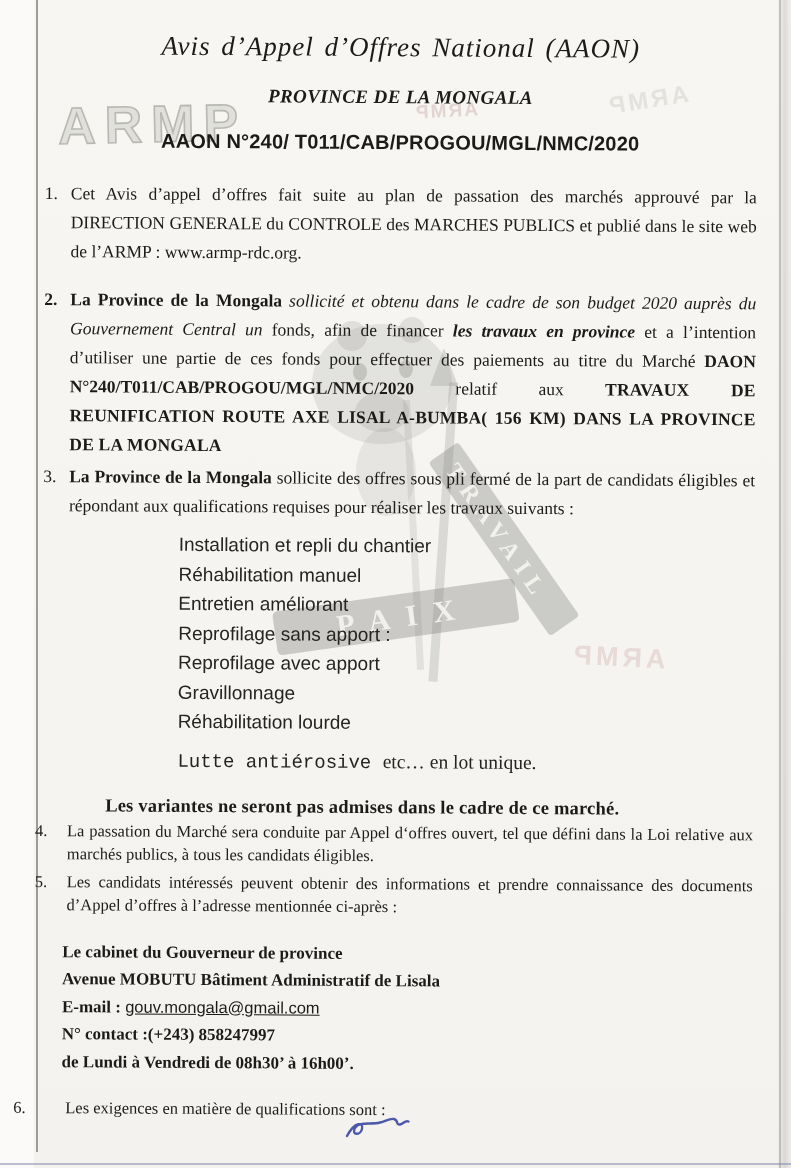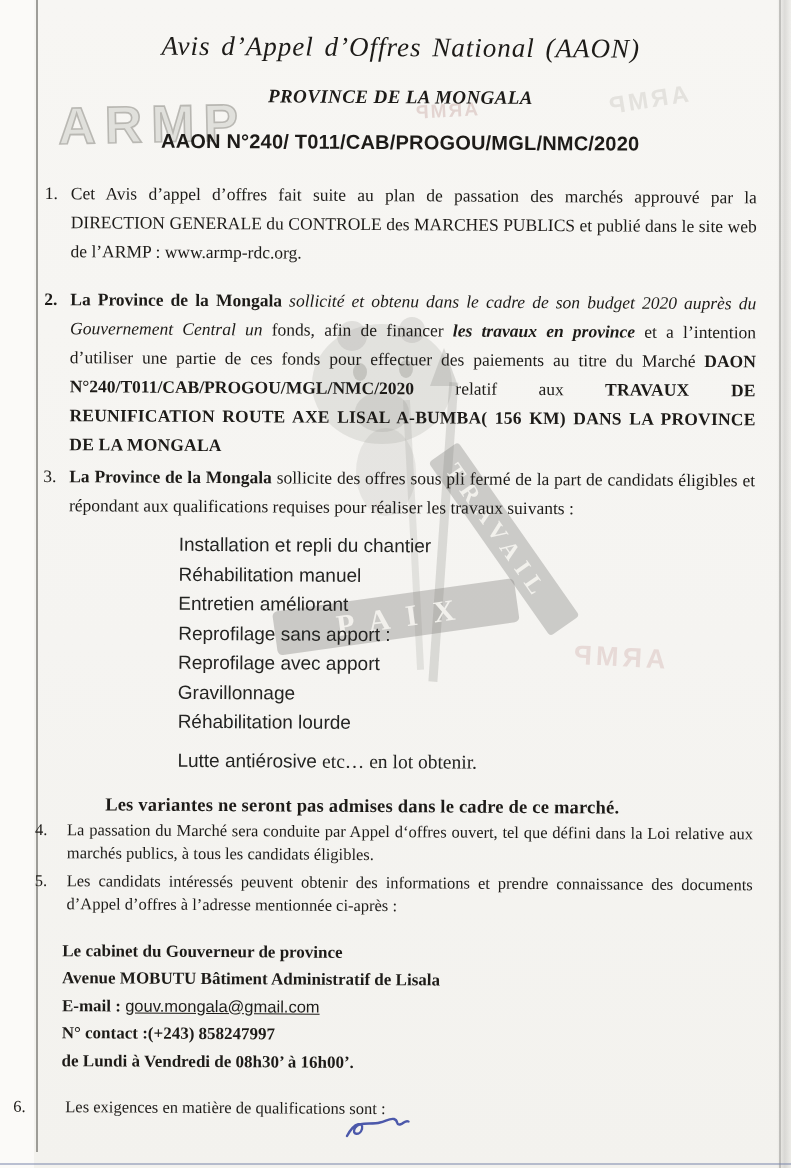--- a/index.html
+++ b/index.html
@@ -50,21 +50,21 @@
   .i4{margin-top:3px;}
   .i4 .num,.i5 .num{left:-4px;}
   .i5{margin-top:4px;}
   .i6{margin-top:21px;}
   .i6 .num{left:-24px;}
   b.caps{letter-spacing:.2px;}
   .lnk{}
   .email{font-family:"Liberation Sans",sans-serif;font-weight:normal;text-decoration:underline;font-size:16.5px;}
   .works{font-family:"Liberation Sans",sans-serif;font-size:19px;line-height:29.5px;margin:9px 0 0 138px;color:#242422;}
   .erosion{margin:13px 0 0 138px;font-size:19px;color:#242422;}
-  .erosion .sans{font-family:Liberation Sans, sans-serif;}
+  .erosion .sans{font-family:Liberation Mono, monospace;}
   .erosion .serif{font-family:"Liberation Serif",serif;font-size:19.5px;}
   .variants{font-weight:bold;font-size:18.5px;margin:23px 0 0 66px;letter-spacing:.2px;}
   .address{margin:21px 0 0 24px;font-weight:bold;font-size:17px;line-height:27.5px;}
   .sig{position:absolute;left:342px;top:1110px;z-index:2;}
 </style>
 </head>
 <body>
 
 <div class="left-strip"></div>
 <div class="margin-line"></div>
@@ -127,21 +127,21 @@
     <div>Installation et repli du chantier</div>
     <div>Réhabilitation manuel</div>
     <div>Entretien améliorant</div>
     <div>Reprofilage sans apport :</div>
     <div>Reprofilage avec apport</div>
     <div>Gravillonnage</div>
     <div>Réhabilitation lourde</div>
   </div>
 
   <div class="erosion">
-    <span class="sans">Lutte antiérosive </span><span class="serif">etc… en lot obtenir.</span>
+    <span class="sans">Lutte antiérosive </span><span class="serif">etc… en lot unique.</span>
   </div>
 
   <div class="variants">Les variantes ne seront pas admises dans le cadre de ce marché.</div>
 
   <div class="item small i4">
     <span class="num">4.</span>
     <span>La passation du Marché sera conduite par Appel d‘offres ouvert, tel que défini dans la Loi  relative aux marchés publics, à tous les candidats éligibles.</span>
   </div>
 
   <div class="item small i5">

